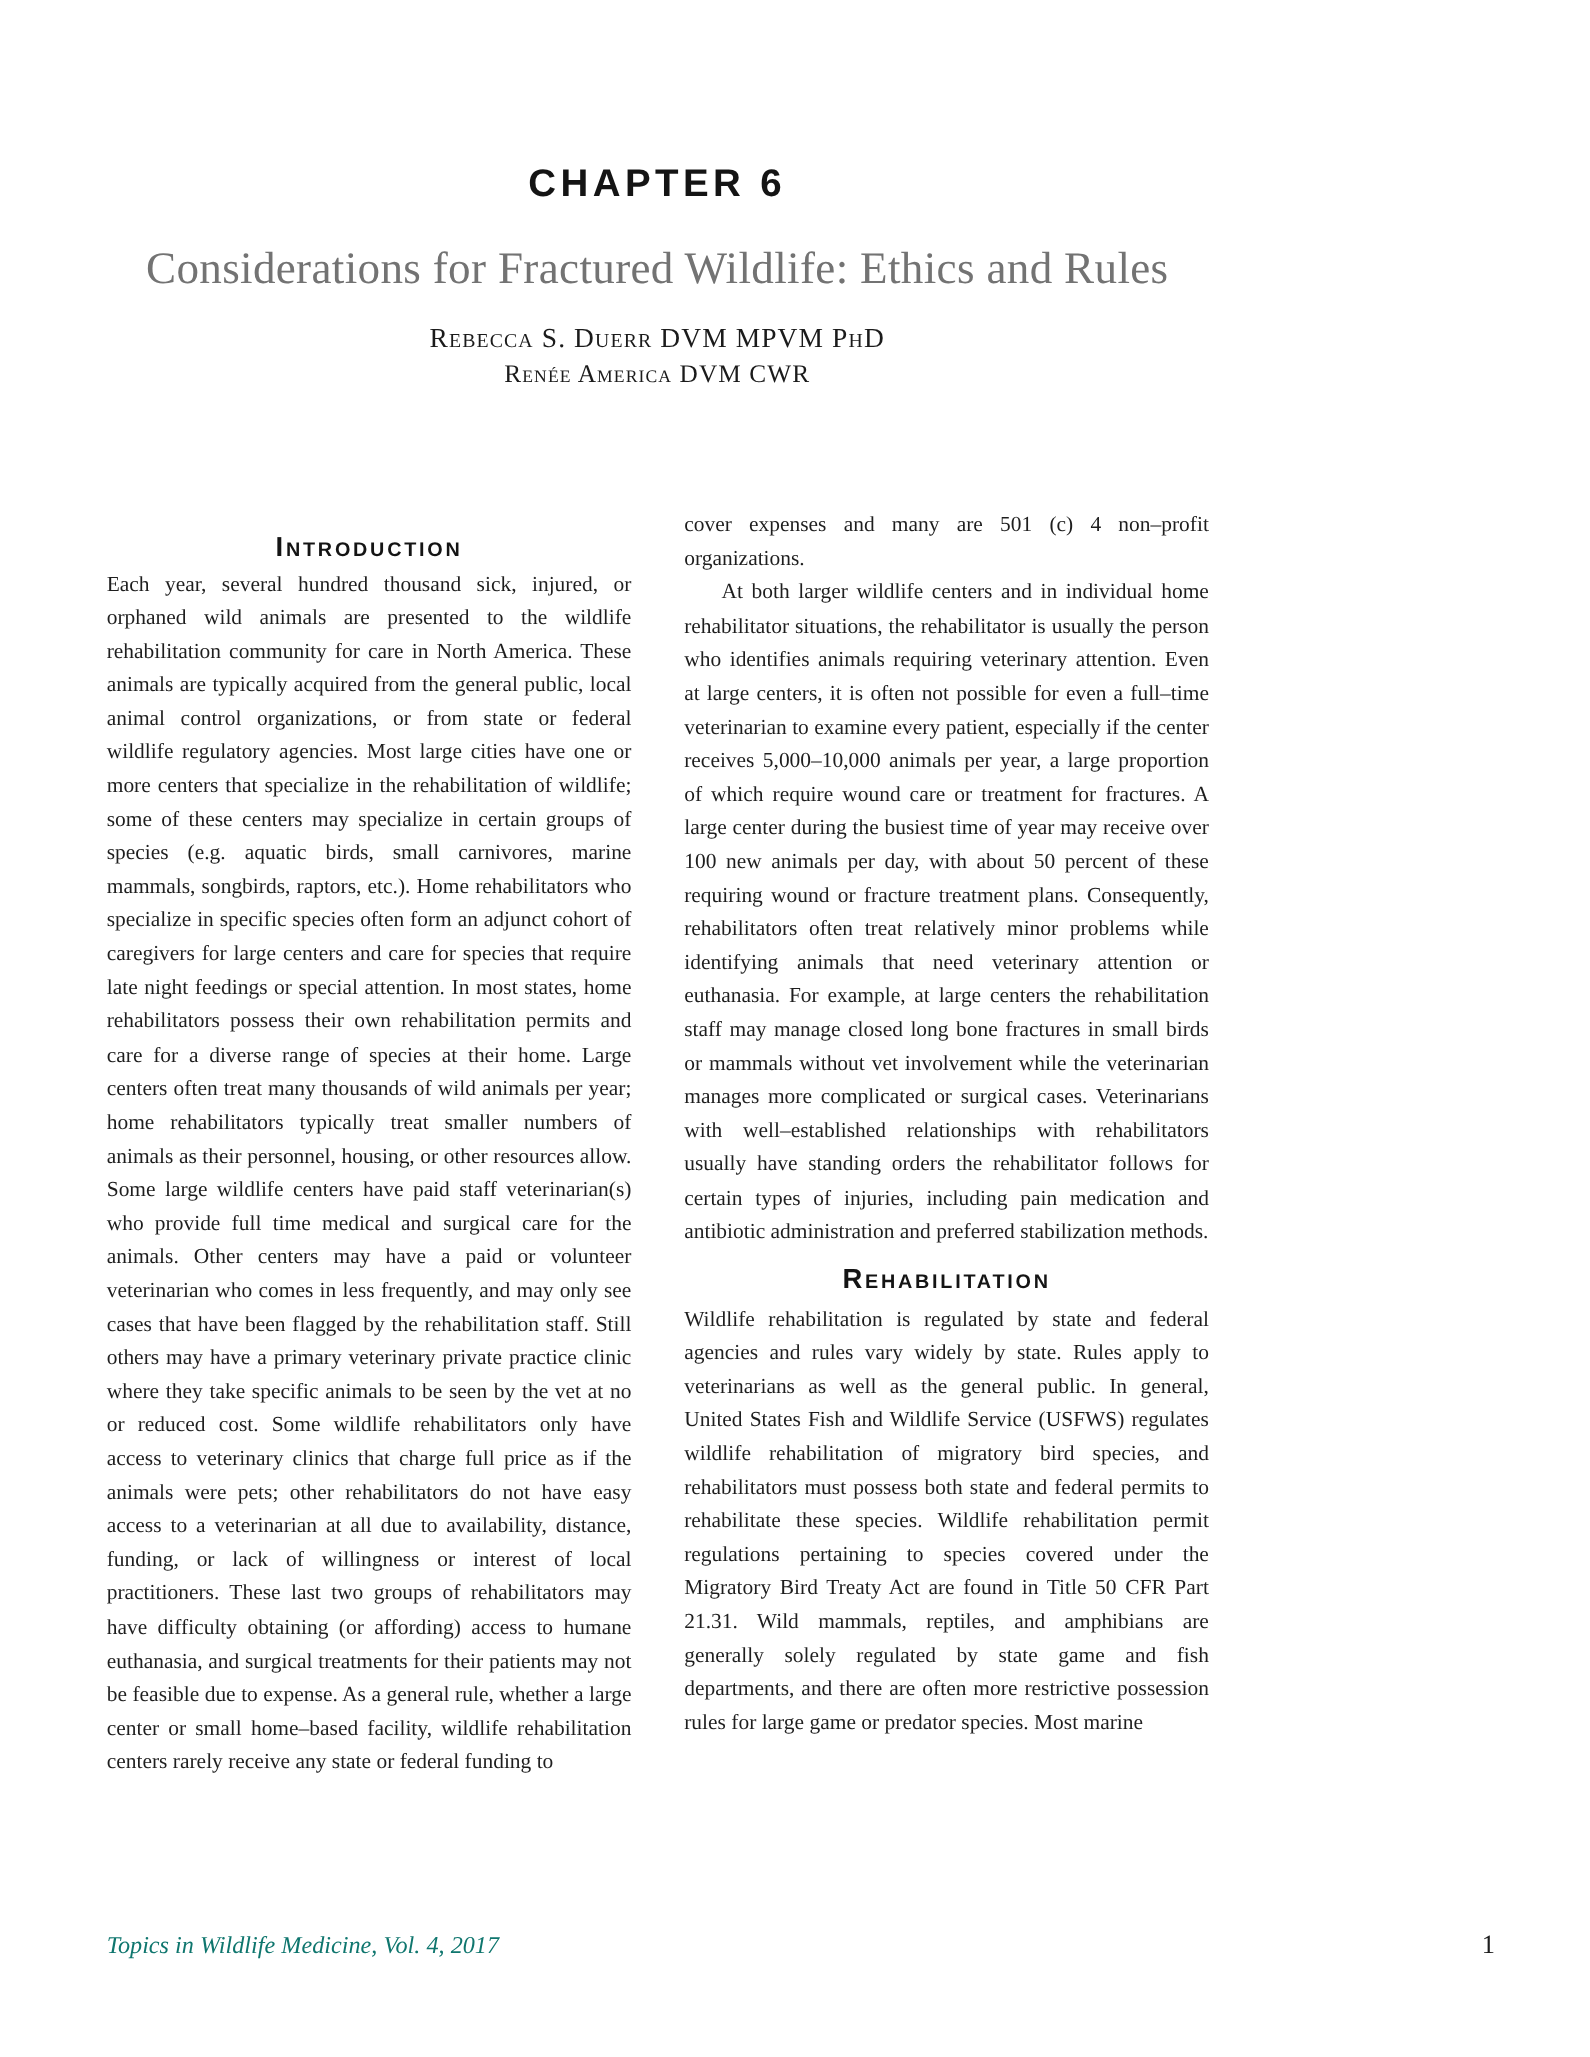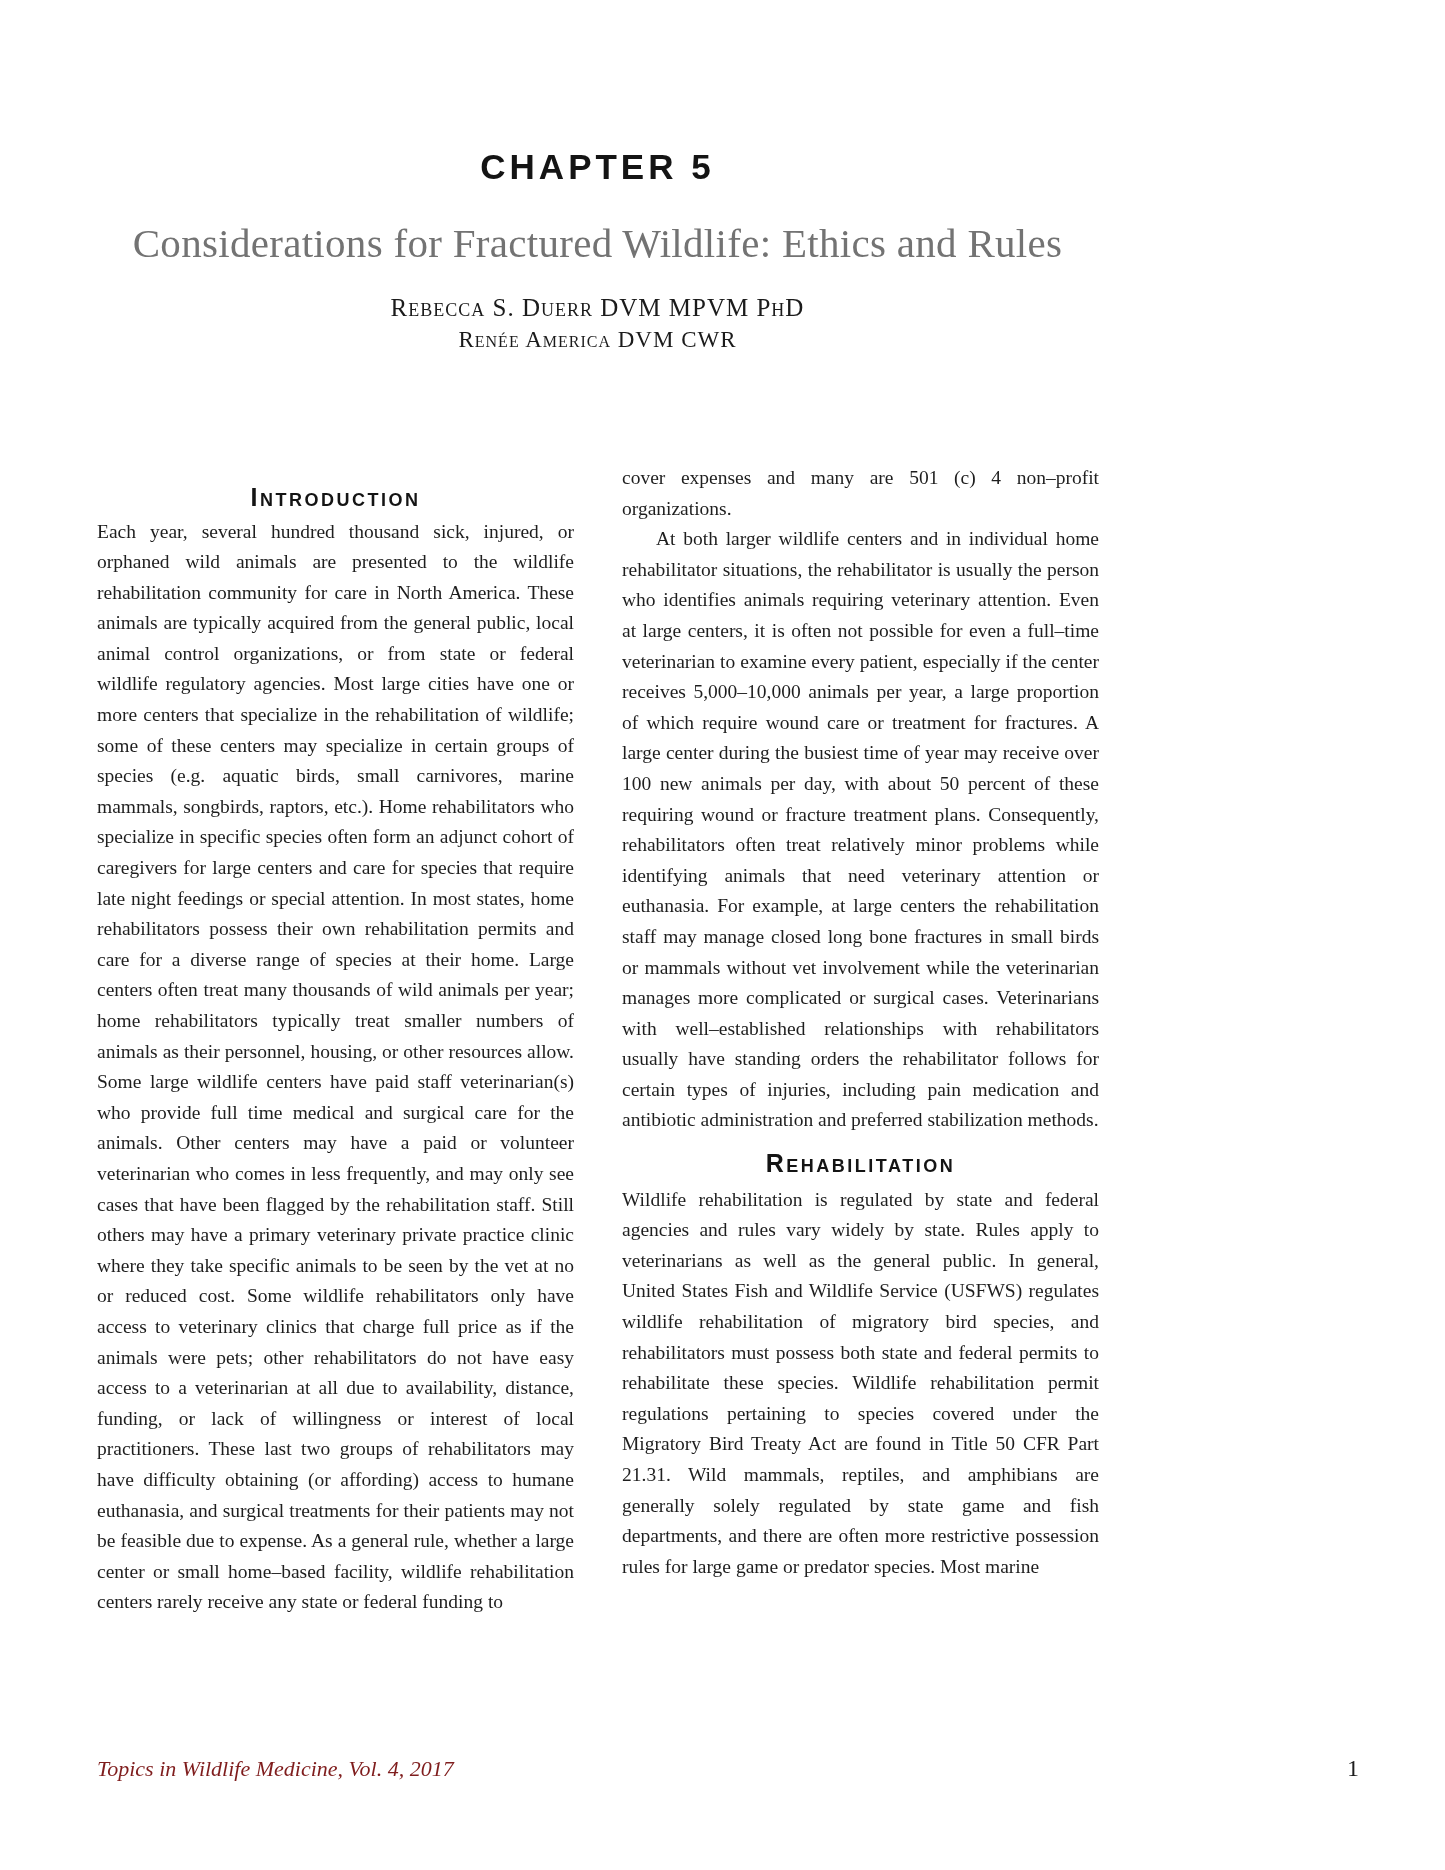--- a/index.html
+++ b/index.html
@@ -76,34 +76,34 @@
     left: 97px;
     top: 1755px;
     width: 1262px;
     display: flex;
     justify-content: space-between;
     align-items: baseline;
   }
   .journal {
     font-style: italic;
     font-size: 22px;
-    color: #7f1d1d;
+    color: #0f766e;
   }
   .pagenum {
     font-size: 24px;
     color: #1e1e1e;
   }
 </style>
 </head>
 <body>
 
 <div class="page">
 
   <header class="page-header">
-    <div class="kicker">CHAPTER 5</div>
+    <div class="kicker">CHAPTER 6</div>
     <h1 class="chapter-title">Considerations for Fractured Wildlife: Ethics and Rules</h1>
     <div class="author author-1">Rebecca S. Duerr DVM MPVM PhD</div>
     <div class="author author-2">Renée America DVM CWR</div>
   </header>
 
   <section class="col col-left">
     <h2 class="section-heading intro-heading">Introduction</h2>
     <p>Each year, several hundred thousand sick, injured, or orphaned wild animals are presented to the wildlife rehabilitation community for care in North America. These animals are typically acquired from the general public, local animal control organizations, or from state or federal wildlife regulatory agencies. Most large cities have one or more centers that specialize in the rehabilitation of wildlife; some of these centers may specialize in certain groups of species (e.g. aquatic birds, small carnivores, marine mammals, songbirds, raptors, etc.). Home rehabilitators who specialize in specific species often form an adjunct cohort of caregivers for large centers and care for species that require late night feedings or special attention. In most states, home rehabilitators possess their own rehabilitation permits and care for a diverse range of species at their home. Large centers often treat many thousands of wild animals per year; home rehabilitators typically treat smaller numbers of animals as their personnel, housing, or other resources allow. Some large wildlife centers have paid staff veterinarian(s) who provide full time medical and surgical care for the animals. Other centers may have a paid or volunteer veterinarian who comes in less frequently, and may only see cases that have been flagged by the rehabilitation staff. Still others may have a primary veterinary private practice clinic where they take specific animals to be seen by the vet at no or reduced cost. Some wildlife rehabilitators only have access to veterinary clinics that charge full price as if the animals were pets; other rehabilitators do not have easy access to a veterinarian at all due to availability, distance, funding, or lack of willingness or interest of local practitioners. These last two groups of rehabilitators may have difficulty obtaining (or affording) access to humane euthanasia, and surgical treatments for their patients may not be feasible due to expense. As a general rule, whether a large center or small home–based facility, wildlife rehabilitation centers rarely receive any state or federal funding to</p>
   </section>
 

